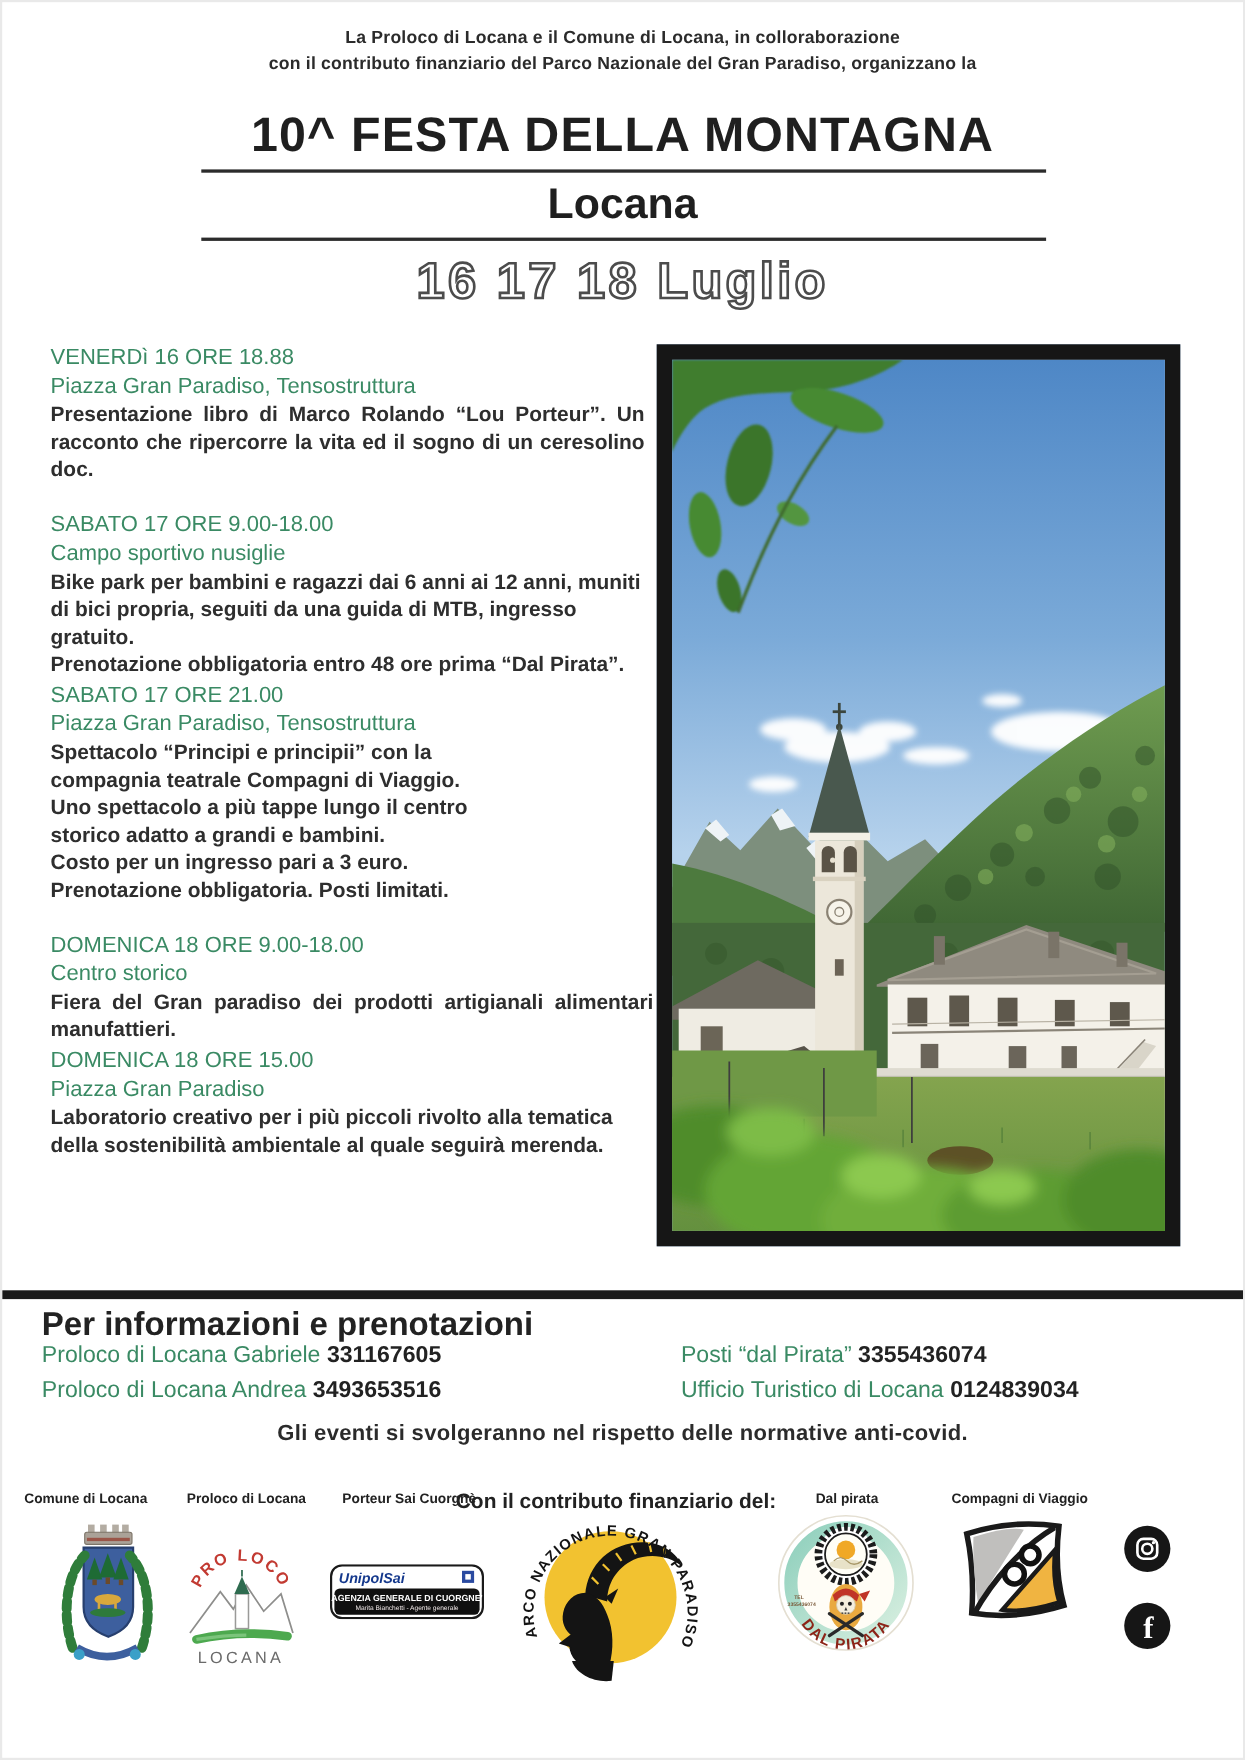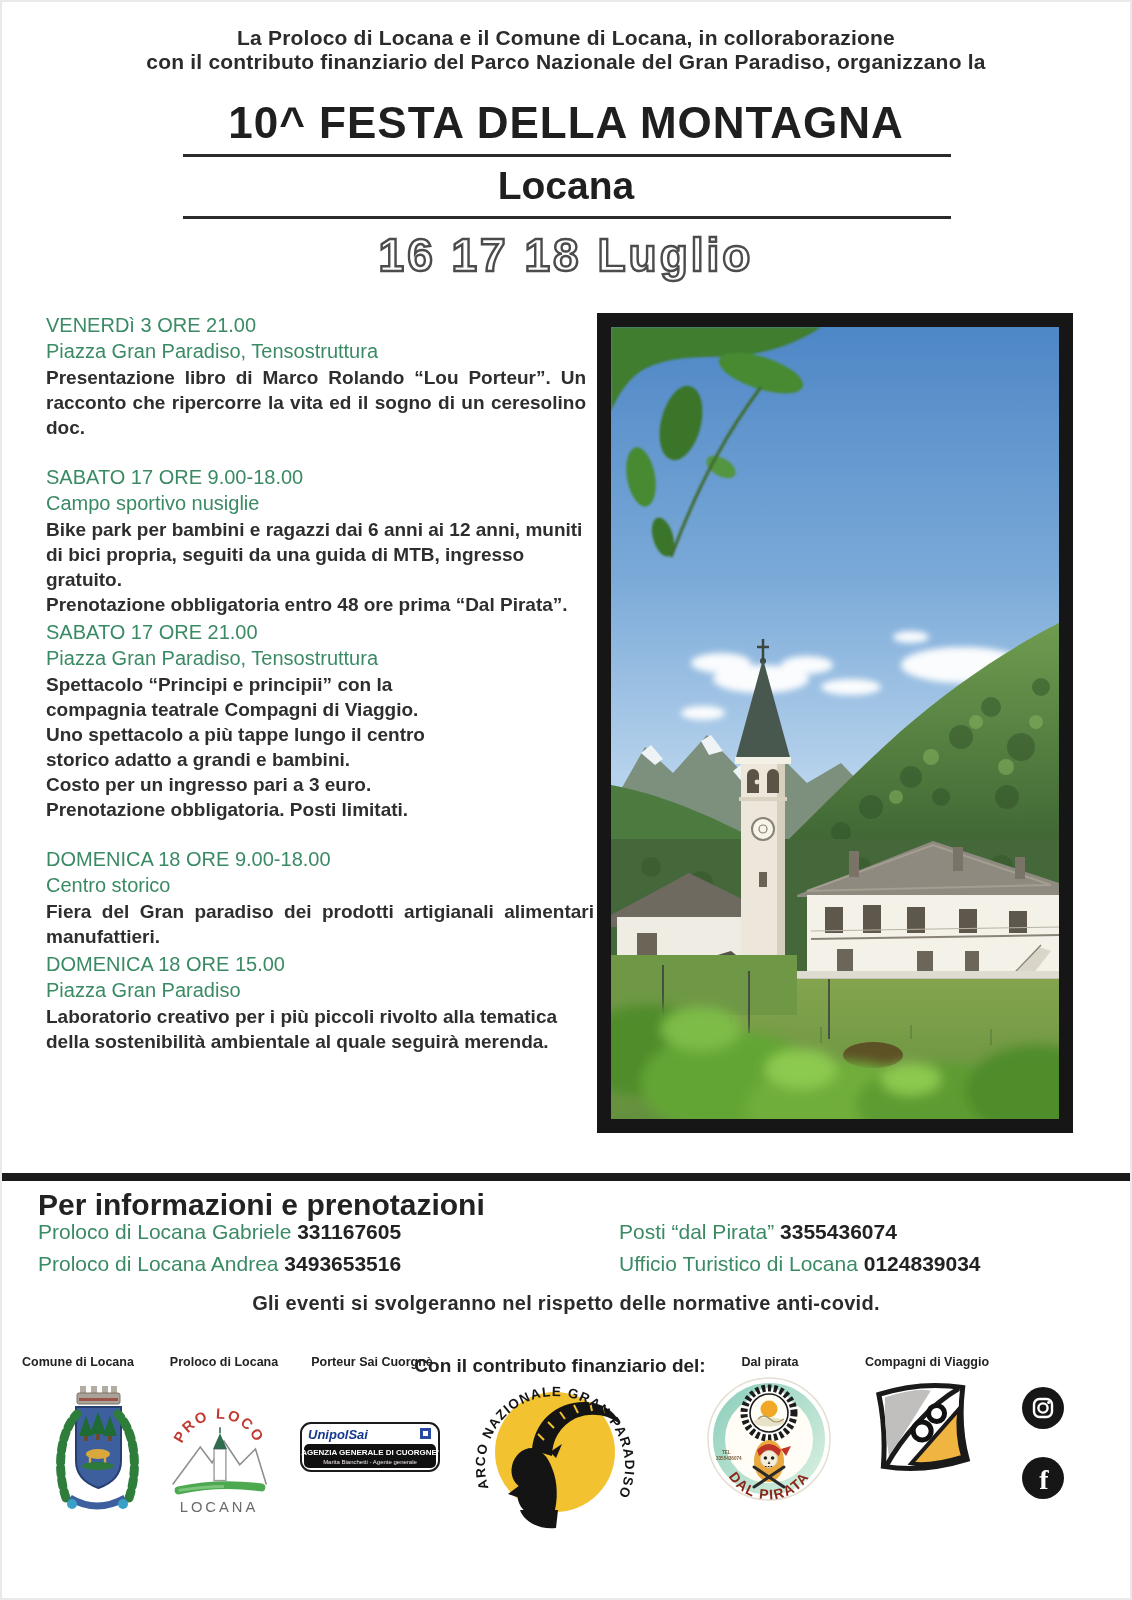--- a/index.html
+++ b/index.html
@@ -3,21 +3,21 @@
 <meta charset="utf-8">
 <style>
   html,body{margin:0;padding:0;background:#fff;}
   .poster{
     position:relative;width:1132px;height:1600px;background:#fff;overflow:hidden;
     font-family:"Liberation Sans",sans-serif;color:#2b2b2b;
     box-sizing:border-box;border:2px solid #e9e9e9;
   }
   .center{left:0;width:100%;text-align:center;}
   .abs{position:absolute;}
-  .intro{font-size:21px;font-weight:700;color:#2b2b2b;letter-spacing:.2px;}
+  .intro{font-size:16px;font-weight:700;color:#2b2b2b;letter-spacing:.2px;}
   .big-title{font-size:44px;font-weight:800;color:#1f1f1f;letter-spacing:1px;}
   .subtitle{font-size:39px;font-weight:800;color:#1f1f1f;}
   .rule{position:absolute;left:181px;width:768px;height:3px;background:#2b2b2b;}
   .dates{
     font-size:46px;font-weight:800;color:#fff;letter-spacing:3px;
     -webkit-text-stroke:2.4px #4c4c4c;text-shadow:0 0 1px #9a9a9a;
   }
   .events{position:absolute;left:44px;top:310px;width:548px;}
   .ev{margin-top:24px;}
   .ev:first-child{margin-top:0;}
@@ -51,21 +51,21 @@
   <div class="abs center intro" style="top:24px;">La Proloco di Locana e il Comune di Locana, in colloraborazione</div>
   <div class="abs center intro" style="top:48px;">con il contributo finanziario del Parco Nazionale del Gran Paradiso, organizzano la</div>
   <div class="abs center big-title" style="top:96px;">10^ FESTA DELLA MONTAGNA</div>
   <div class="rule" style="top:152px;"></div>
   <div class="abs center subtitle" style="top:162px;">Locana</div>
   <div class="rule" style="top:214px;"></div>
   <div class="abs center dates" style="top:226px;">16 17 18 Luglio</div>
 
   <div class="events">
     <div class="ev">
-      <div class="ev-head">VENERDì 3 ORE 21.00</div>
+      <div class="ev-head">VENERDì 16 ORE 18.88</div>
       <div class="ev-loc">Piazza Gran Paradiso, Tensostruttura</div>
       <div class="ev-body w540">
         <p>Presentazione libro di Marco Rolando “Lou Porteur”. Un racconto che ripercorre la vita ed il sogno di un ceresolino doc.</p>
       </div>
     </div>
     <div class="ev">
       <div class="ev-head">SABATO 17 ORE 9.00-18.00</div>
       <div class="ev-loc">Campo sportivo nusiglie</div>
       <div class="ev-body">
         <p>Bike park per bambini e ragazzi dai 6 anni ai 12 anni, muniti di bici propria, seguiti da una guida di MTB, ingresso gratuito.</p>

